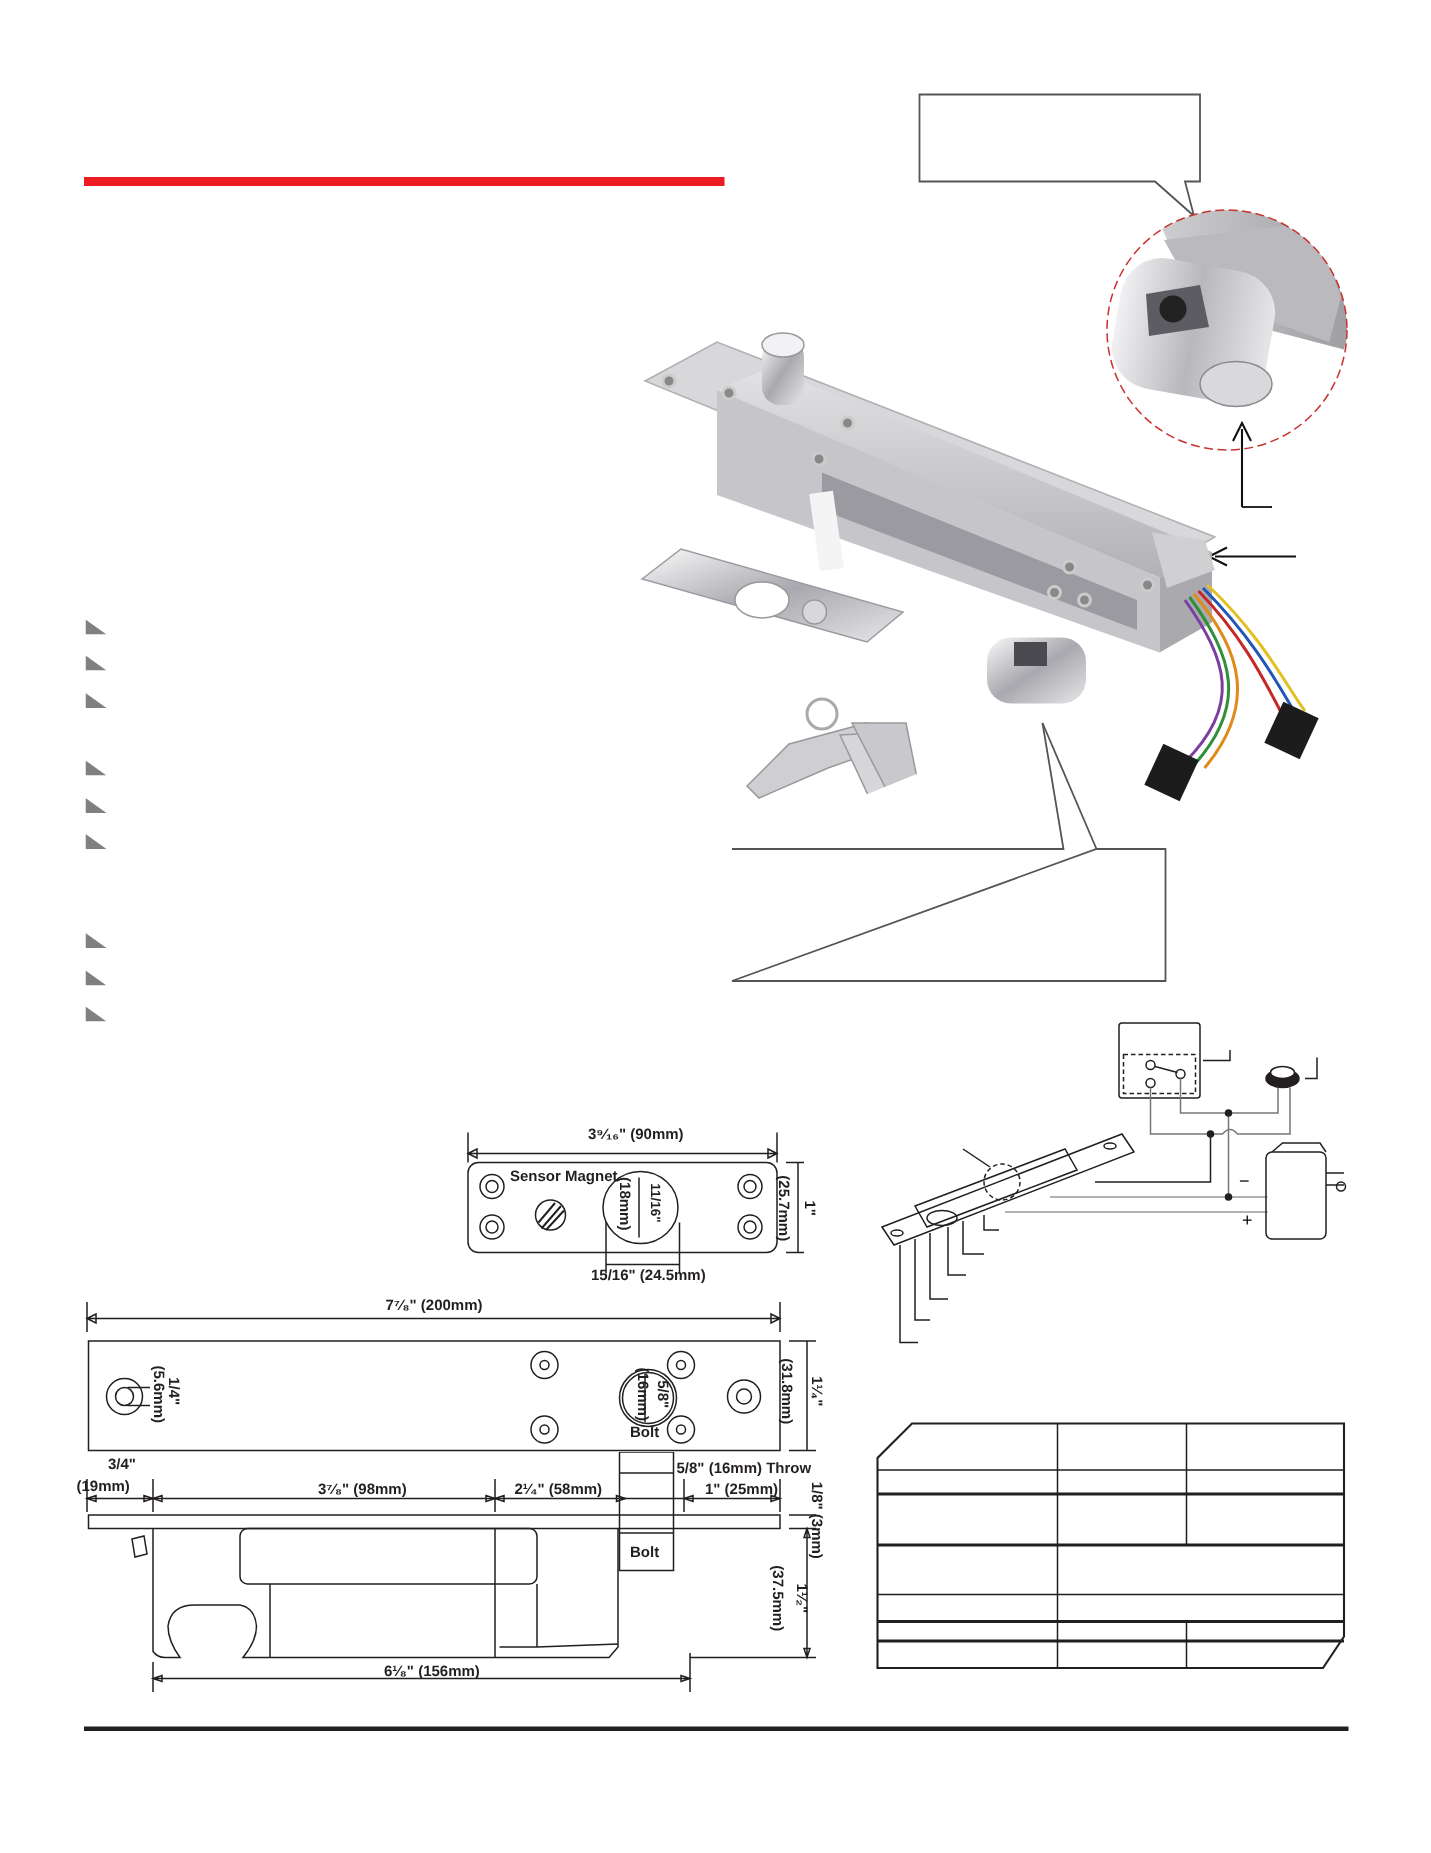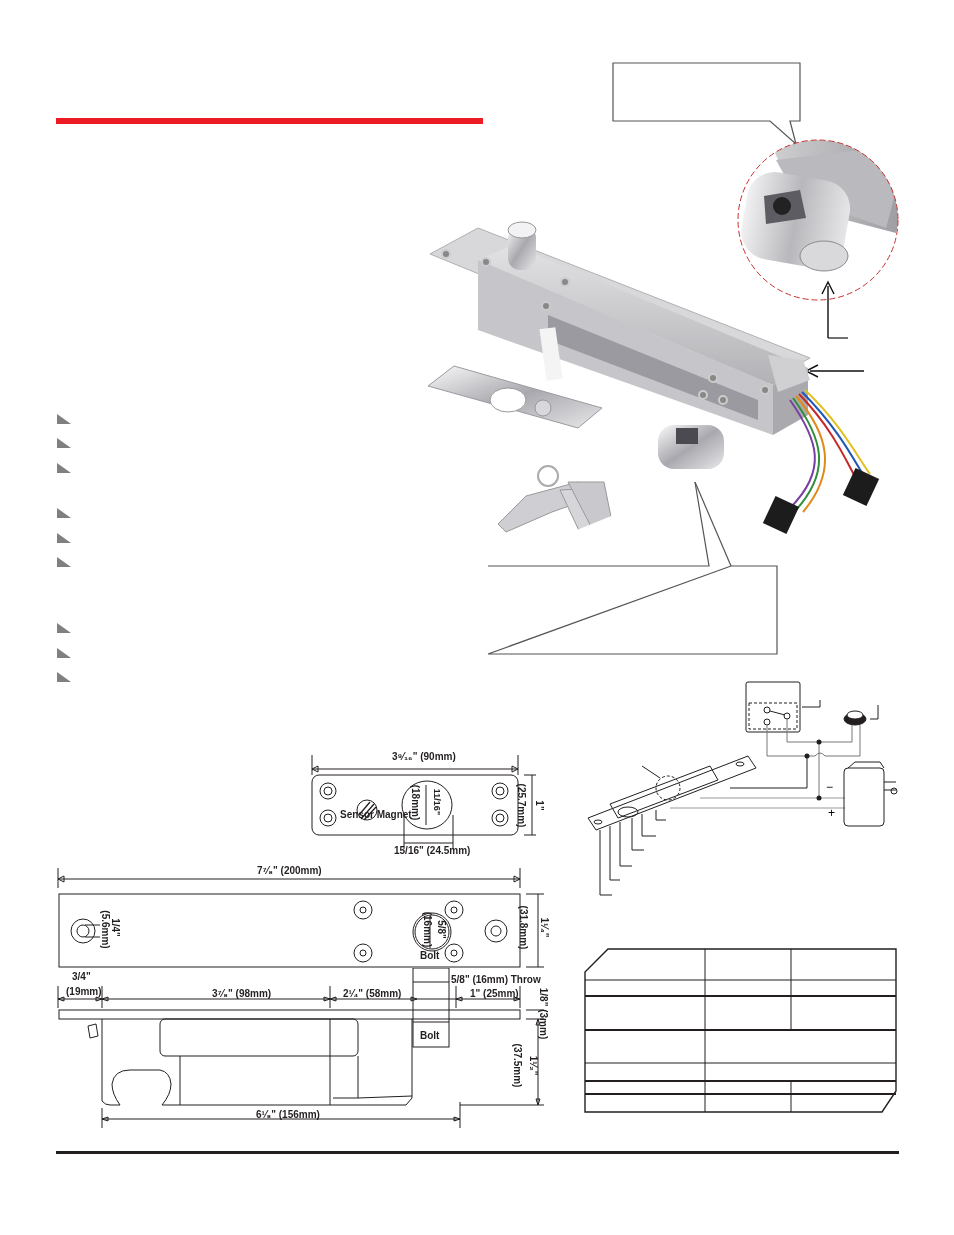--- a/index.html
+++ b/index.html
@@ -184,21 +184,21 @@
       <path d="M126,40 V80"></path>
       <path d="M104,70 V104 M153,70 V104 M104,98 H153"></path>
       <path d="M224,30 H236 M224,90 H236 M232,30 V90"></path>
     </g>
     <circle cx="67" cy="65" r="10" fill="#fff" stroke="#231f20"></circle>
     <g stroke="#231f20" stroke-width="1.3">
       <path d="M59,70 L70,57 M61,74 L74,59 M64,75 L76,62"></path>
     </g>
   </svg>
   <div class="abs dim" style="left:92px;top:6px;">3⁹⁄₁₆" (90mm)</div>
-  <div class="abs dim" style="left:40px;top:34px;margin-top:30px;">Sensor Magnet</div>
+  <div class="abs dim" style="left:40px;top:34px;">Sensor Magnet</div>
   <div class="abs dim" style="left:124px;top:52px;transform:rotate(90deg);font-size:9px;">11/16"</div>
   <div class="abs dim" style="left:98px;top:52px;transform:rotate(90deg);">(18mm)</div>
   <div class="abs dim" style="left:94px;top:100px;">15/16" (24.5mm)</div>
   <div class="abs dim" style="left:200px;top:55px;transform:rotate(90deg);">(25.7mm)</div>
   <div class="abs dim" style="left:234px;top:55px;transform:rotate(90deg);">1"</div>
 </div>
 
 <div class="abs" style="left:50px;top:860px;width:500px;height:110px;">
   <svg width="500" height="110" style="position:absolute;left:0;top:0">
     <g stroke="#231f20" fill="none" stroke-width="1">
@@ -250,21 +250,21 @@
       <rect x="110" y="51" width="198" height="37" rx="5"></rect>
       <path d="M130,88 V137 M280,51 V137 M308,88 V130 M283,130 H308 L362,128"></path>
       <path d="M38,58 L46,56 L48,68 L40,70 Z"></path>
 
       <path d="M52,140 V160 M410,134 V160 M52,151 H410 M52,151 l6,-2 v4Z M410,151 l-6,-2 v4Z"></path>
 
       <path d="M476,42 H494 M476,51 H494 M410,137 H494 M488,51 V137 M488,51 l-2,6 h4Z M488,137 l-2,-6 h4Z"></path>
     </g>
   </svg>
   <div class="abs dim" style="left:22px;top:3px;">3/4"</div>
-  <div class="abs dim" style="left:16px;top:18px;">(19mm)</div>
+  <div class="abs dim" style="left:1px;top:18px;">(19mm)</div>
   <div class="abs dim" style="left:162px;top:20px;">3⁷⁄₈" (98mm)</div>
   <div class="abs dim" style="left:293px;top:20px;">2¹⁄₄" (58mm)</div>
   <div class="abs dim" style="left:401px;top:6px;">5/8" (16mm) Throw</div>
   <div class="abs dim" style="left:420px;top:20px;">1" (25mm)</div>
   <div class="abs dim" style="left:370px;top:62px;">Bolt</div>
   <div class="abs dim" style="left:468px;top:40px;transform:rotate(90deg);">1/8" (3mm)</div>
   <div class="abs dim" style="left:446px;top:92px;transform:rotate(90deg);">(37.5mm)</div>
   <div class="abs dim" style="left:474px;top:92px;transform:rotate(90deg);">1¹⁄₂"</div>
   <div class="abs dim" style="left:206px;top:141px;">6¹⁄₈" (156mm)</div>
 </div>

